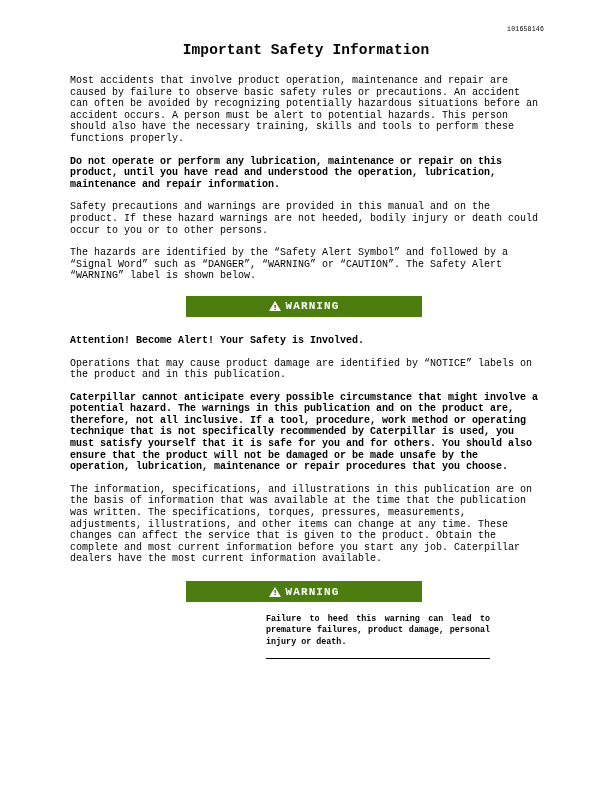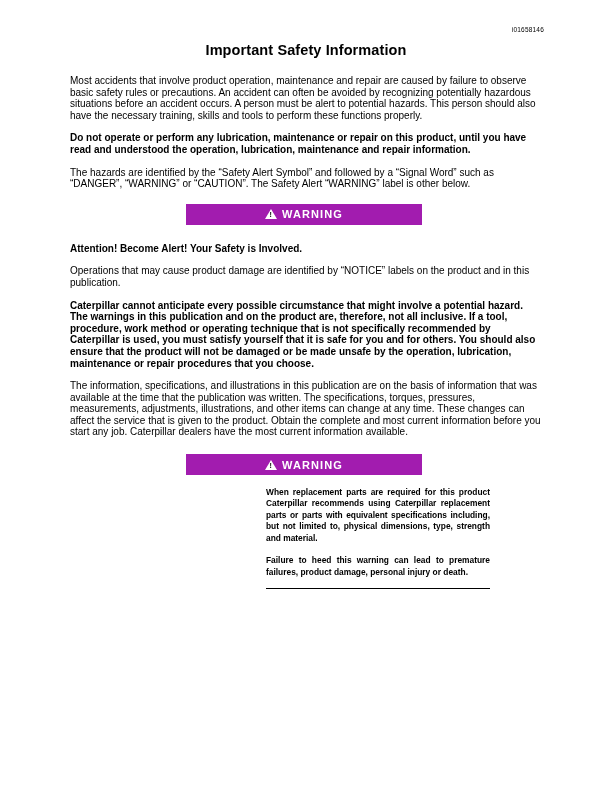--- a/index.html
+++ b/index.html
@@ -13,20 +13,21 @@
     font-family: "Liberation Sans", sans-serif;
     color: #000000;
     position: relative;
     overflow: hidden;
   }
   .page {
     position: relative;
     width: 612px;
     height: 792px;
     box-sizing: border-box;
+    font-family: Liberation Mono, monospace;
   }
   .doc-id {
     position: absolute;
     top: 26px;
     right: 68px;
     font-size: 6.5px;
     color: #000;
     letter-spacing: 0.2px;
   }
   .content {
@@ -47,21 +48,21 @@
     line-height: 11.6px;
     margin: 0 0 11px 0;
     text-align: left;
   }
   p.bold {
     font-weight: bold;
   }
   .warning-bar {
     width: 236px;
     height: 21px;
-    background: #a21caf;
+    background: #4d7c0f;
     color: #ffffff;
     display: flex;
     align-items: center;
     justify-content: center;
     margin: 9px 0 9px 116px;
   }
   .warning-bar .wtext {
     font-size: 11px;
     font-weight: bold;
     letter-spacing: 1.1px;
@@ -114,38 +115,38 @@
 <div class="page">
 
   <div class="doc-id">i01658146</div>
 
   <div class="content">
 
     <h1 class="title">Important Safety Information</h1>
 
     <p class="para">Most accidents that involve product operation, maintenance and repair are caused by failure to observe basic safety rules or precautions. An accident can often be avoided by recognizing potentially hazardous situations before an accident occurs. A person must be alert to potential hazards. This person should also have the necessary training, skills and tools to perform these functions properly.</p>
     <p class="para bold">Do not operate or perform any lubrication, maintenance or repair on this product, until you have read and understood the operation, lubrication, maintenance and repair information.</p>
-    <p class="para">The hazards are identified by the “Safety Alert Symbol” and followed by a “Signal Word” such as “DANGER”, “WARNING” or “CAUTION”. The Safety Alert “WARNING” label is other below.</p>
+    <p class="para">Safety precautions and warnings are provided in this manual and on the product. If these hazard warnings are not heeded, bodily injury or death could occur to you or to other persons.</p>
+    <p class="para">The hazards are identified by the “Safety Alert Symbol” and followed by a “Signal Word” such as “DANGER”, “WARNING” or “CAUTION”. The Safety Alert “WARNING” label is shown below.</p>
 
     <div class="warning-bar bar1">
       <span class="alert-tri"></span>
       <span class="wtext">WARNING</span>
     </div>
 
     <p class="para bold">Attention! Become Alert! Your Safety is Involved.</p>
     <p class="para">Operations that may cause product damage are identified by “NOTICE” labels on the product and in this publication.</p>
     <p class="para bold">Caterpillar cannot anticipate every possible circumstance that might involve a potential hazard. The warnings in this publication and on the product are, therefore, not all inclusive. If a tool, procedure, work method or operating technique that is not specifically recommended by Caterpillar is used, you must satisfy yourself that it is safe for you and for others. You should also ensure that the product will not be damaged or be made unsafe by the operation, lubrication, maintenance or repair procedures that you choose.</p>
     <p class="para">The information, specifications, and illustrations in this publication are on the basis of information that was available at the time that the publication was written. The specifications, torques, pressures, measurements, adjustments, illustrations, and other items can change at any time. These changes can affect the service that is given to the product. Obtain the complete and most current information before you start any job. Caterpillar dealers have the most current information available.</p>
 
     <div class="warning-bar bar2">
       <span class="alert-tri"></span>
       <span class="wtext">WARNING</span>
     </div>
 
     <div class="replacement-block">
-      <p>When replacement parts are required for this product Caterpillar recommends using Caterpillar replacement parts or parts with equivalent specifications including, but not limited to, physical dimensions, type, strength and material.</p>
       <p>Failure to heed this warning can lead to premature failures, product damage, personal injury or death.</p>
     </div>
 
     <hr class="rule">
 
   </div>
 </div>
 
 </body></html>

